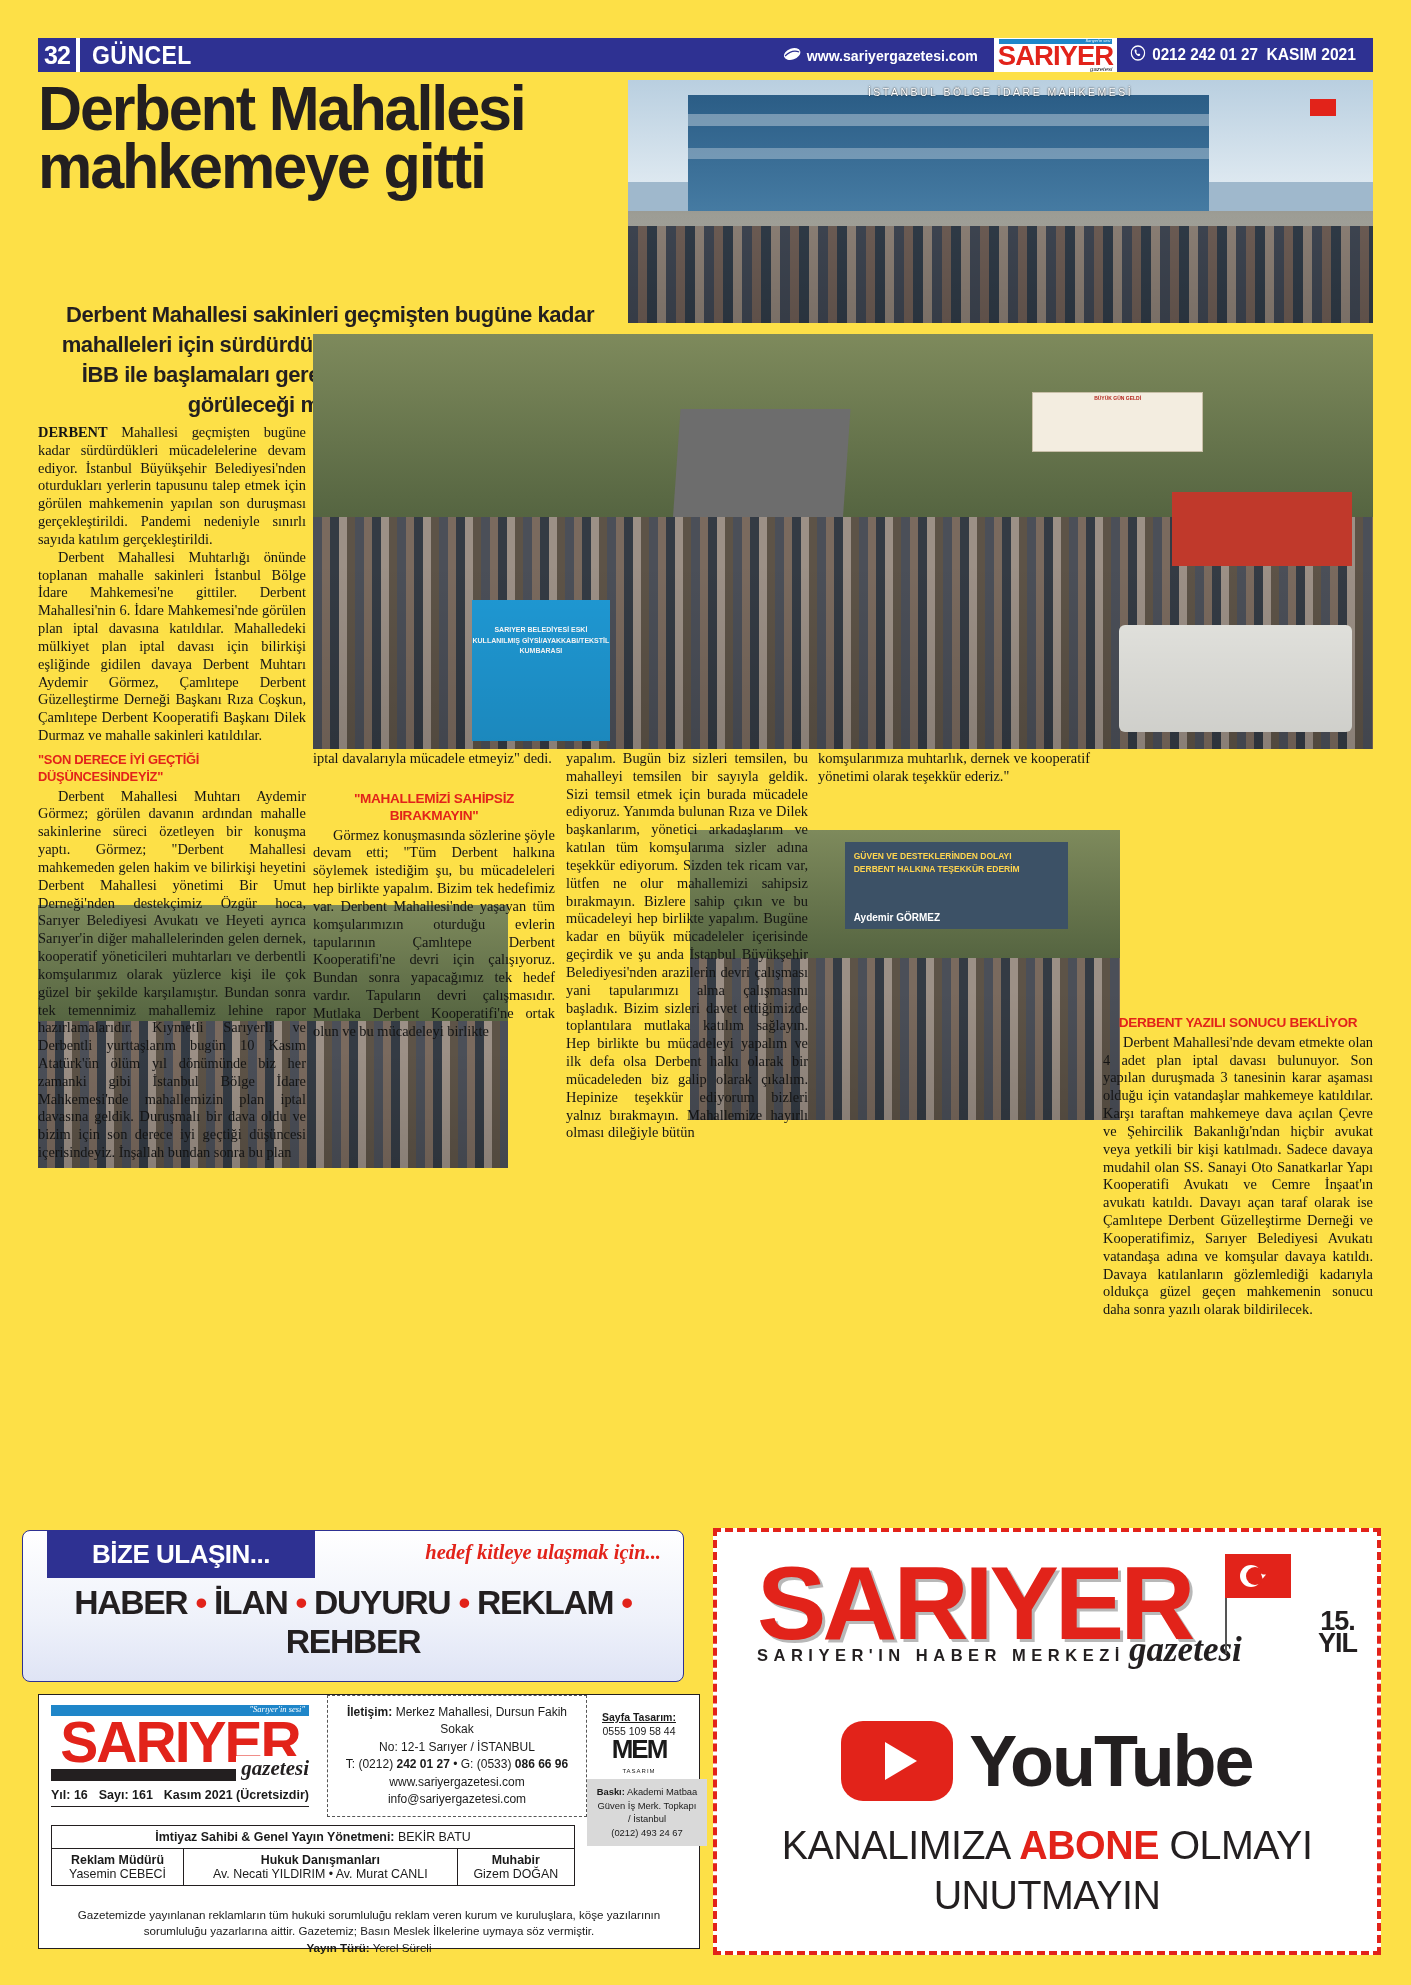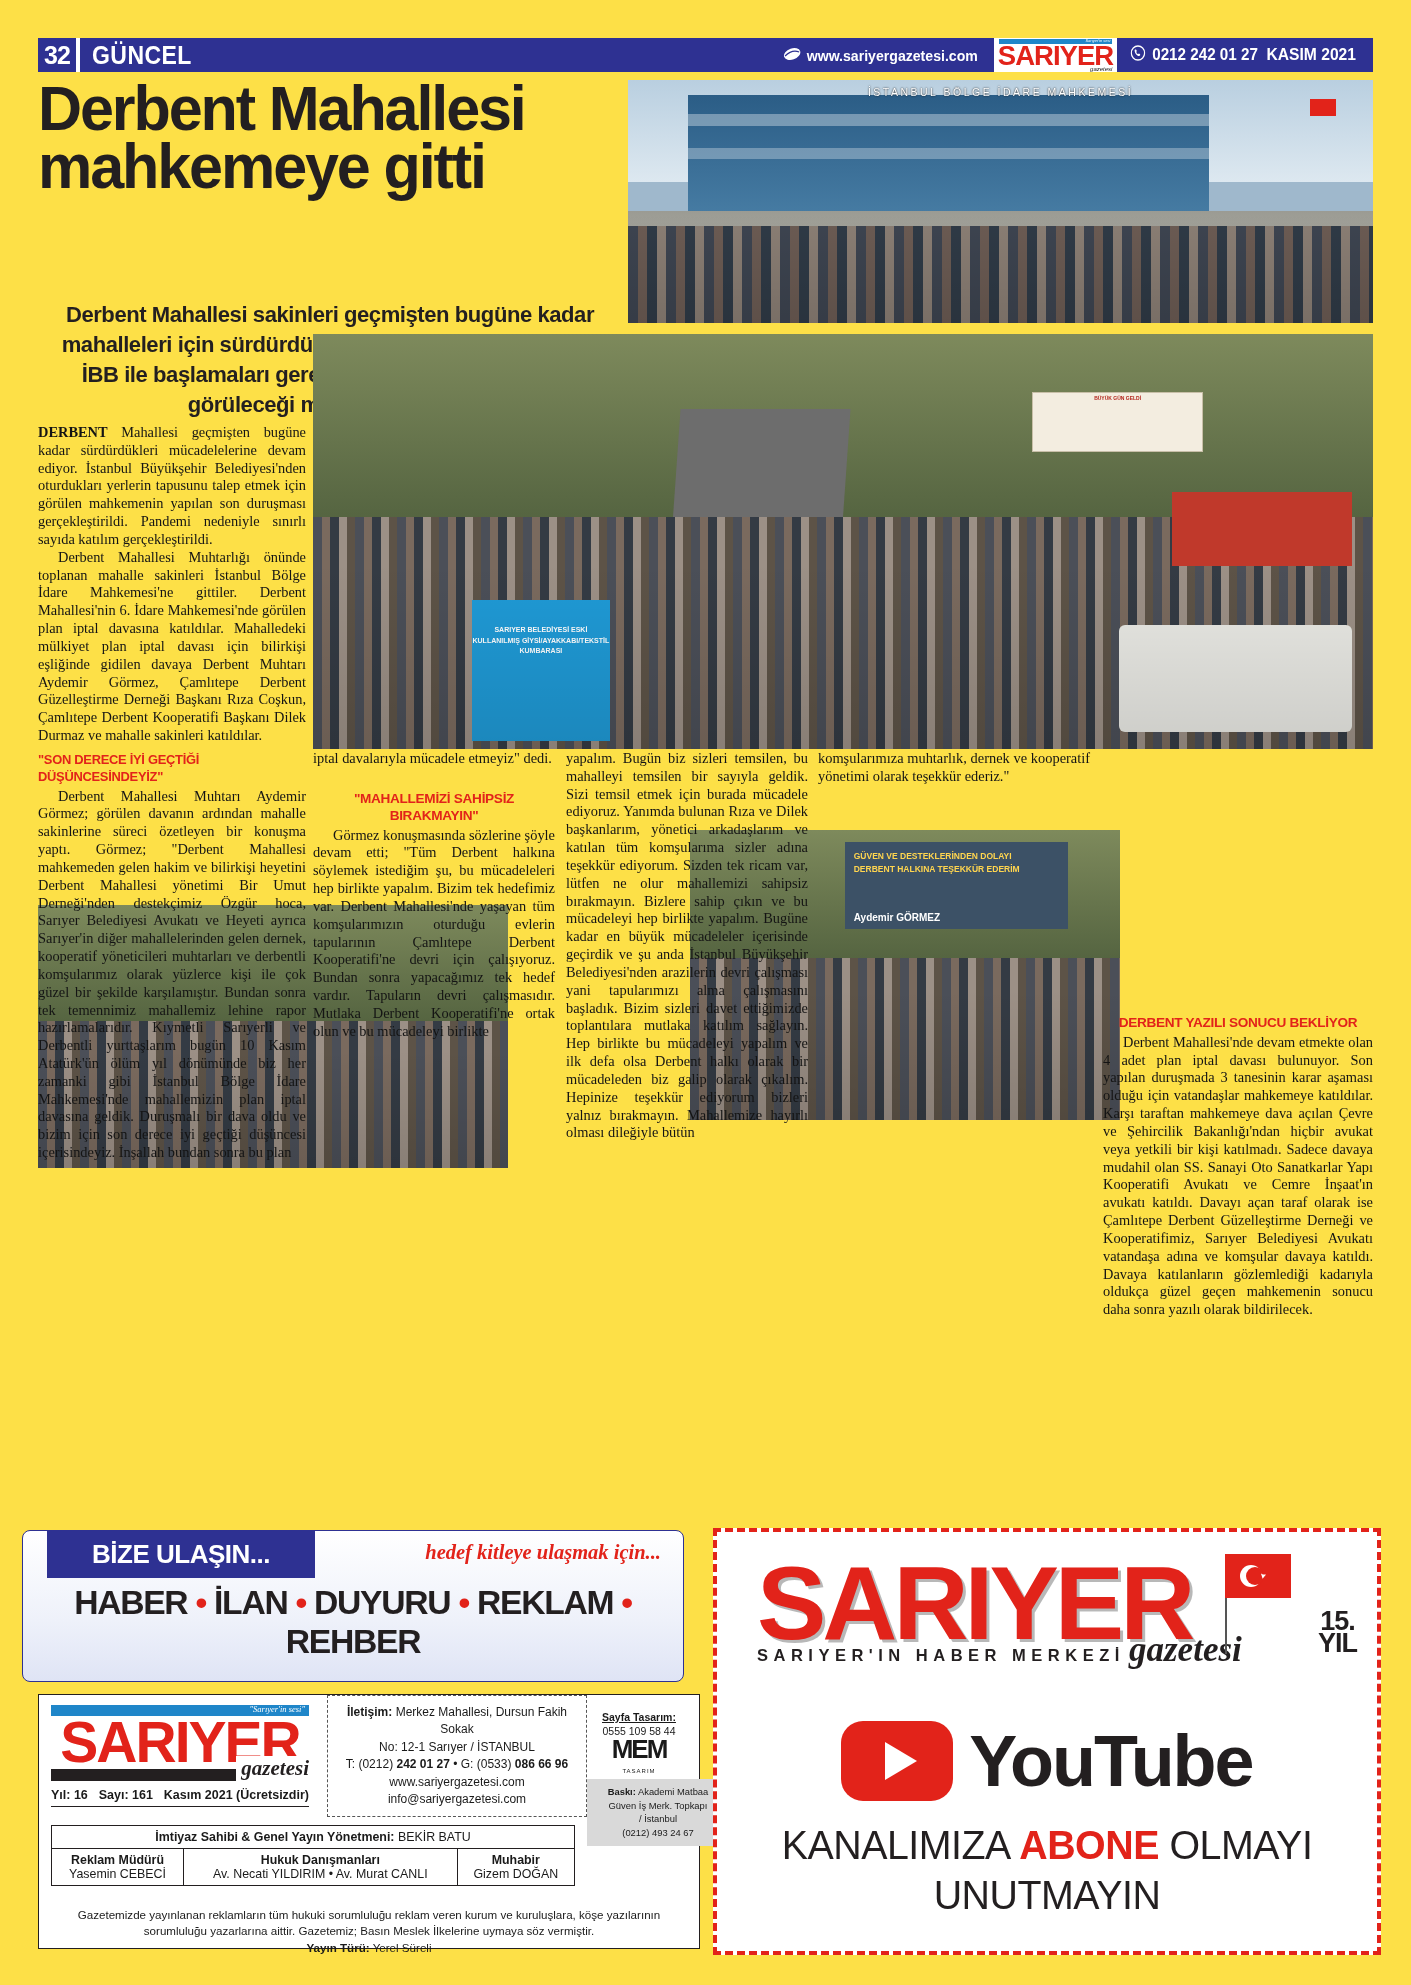--- a/index.html
+++ b/index.html
@@ -73,21 +73,21 @@
   .mh-logo .mid{color:#e2231a;font-size:57px;font-weight:bold;line-height:50px;letter-spacing:-2px;text-align:center;margin-top:1px;}
   .mh-logo .bar{background:#231f20;height:12px;margin-top:2px;position:relative;}
   .mh-logo .gz{position:absolute;right:0px;top:-13px;font-family:"Liberation Serif",serif;font-style:italic;font-weight:bold;font-size:21px;color:#231f20;background:#fff;padding-left:5px;}
   .mh-logo .issue{display:flex;justify-content:space-between;font-size:12.5px;font-weight:bold;margin-top:5px;padding-top:2px;border-bottom:1.5px solid #231f20;padding-bottom:4px;}
   .mh-contact{position:absolute;left:288px;top:0;width:250px;border:1.5px dashed #555;font-size:12px;text-align:center;padding:8px 4px;line-height:1.45;}
   .mh-contact b{font-weight:bold;}
   .mh-design{position:absolute;left:552px;top:16px;width:96px;text-align:center;font-size:10.5px;line-height:1.3;}
   .mh-design .ttl{font-weight:bold;text-decoration:underline;}
   .mem{font-size:26px;font-weight:bold;letter-spacing:-2px;line-height:22px;}
   .mem small{font-size:6px;letter-spacing:1px;display:block;font-weight:normal;}
-  .mh-baski{position:absolute;left:548px;top:84px;width:104px;background:#d9d9d9;font-size:9.4px;text-align:center;line-height:1.45;padding:6px 19px;}
+  .mh-baski{position:absolute;left:548px;top:84px;width:104px;background:#d9d9d9;font-size:9.4px;text-align:center;line-height:1.45;padding:6px 8px;}
   .mh-table{position:absolute;left:12px;top:130px;width:524px;border-collapse:collapse;font-size:12.4px;border-radius:10px;}
   .mh-table td{border:1px solid #231f20;border-left:none;border-right:none;padding:4px 6px;text-align:center;vertical-align:middle;}
   .mh-table td.vl{border-left:1px solid #231f20;}
   .mh-table td.vr{border-right:1px solid #231f20;}
   .mh-table b{font-weight:bold;}
   .mh-note{position:absolute;left:12px;top:212px;width:636px;font-size:11.6px;text-align:center;line-height:1.42;}
 
   
   .ad-right{position:absolute;left:713px;top:1528px;width:660px;height:419px;border:4px dashed #e2231a;background:#fff;overflow:hidden;}
   .ar-logo{position:absolute;left:40px;top:26px;width:580px;}

